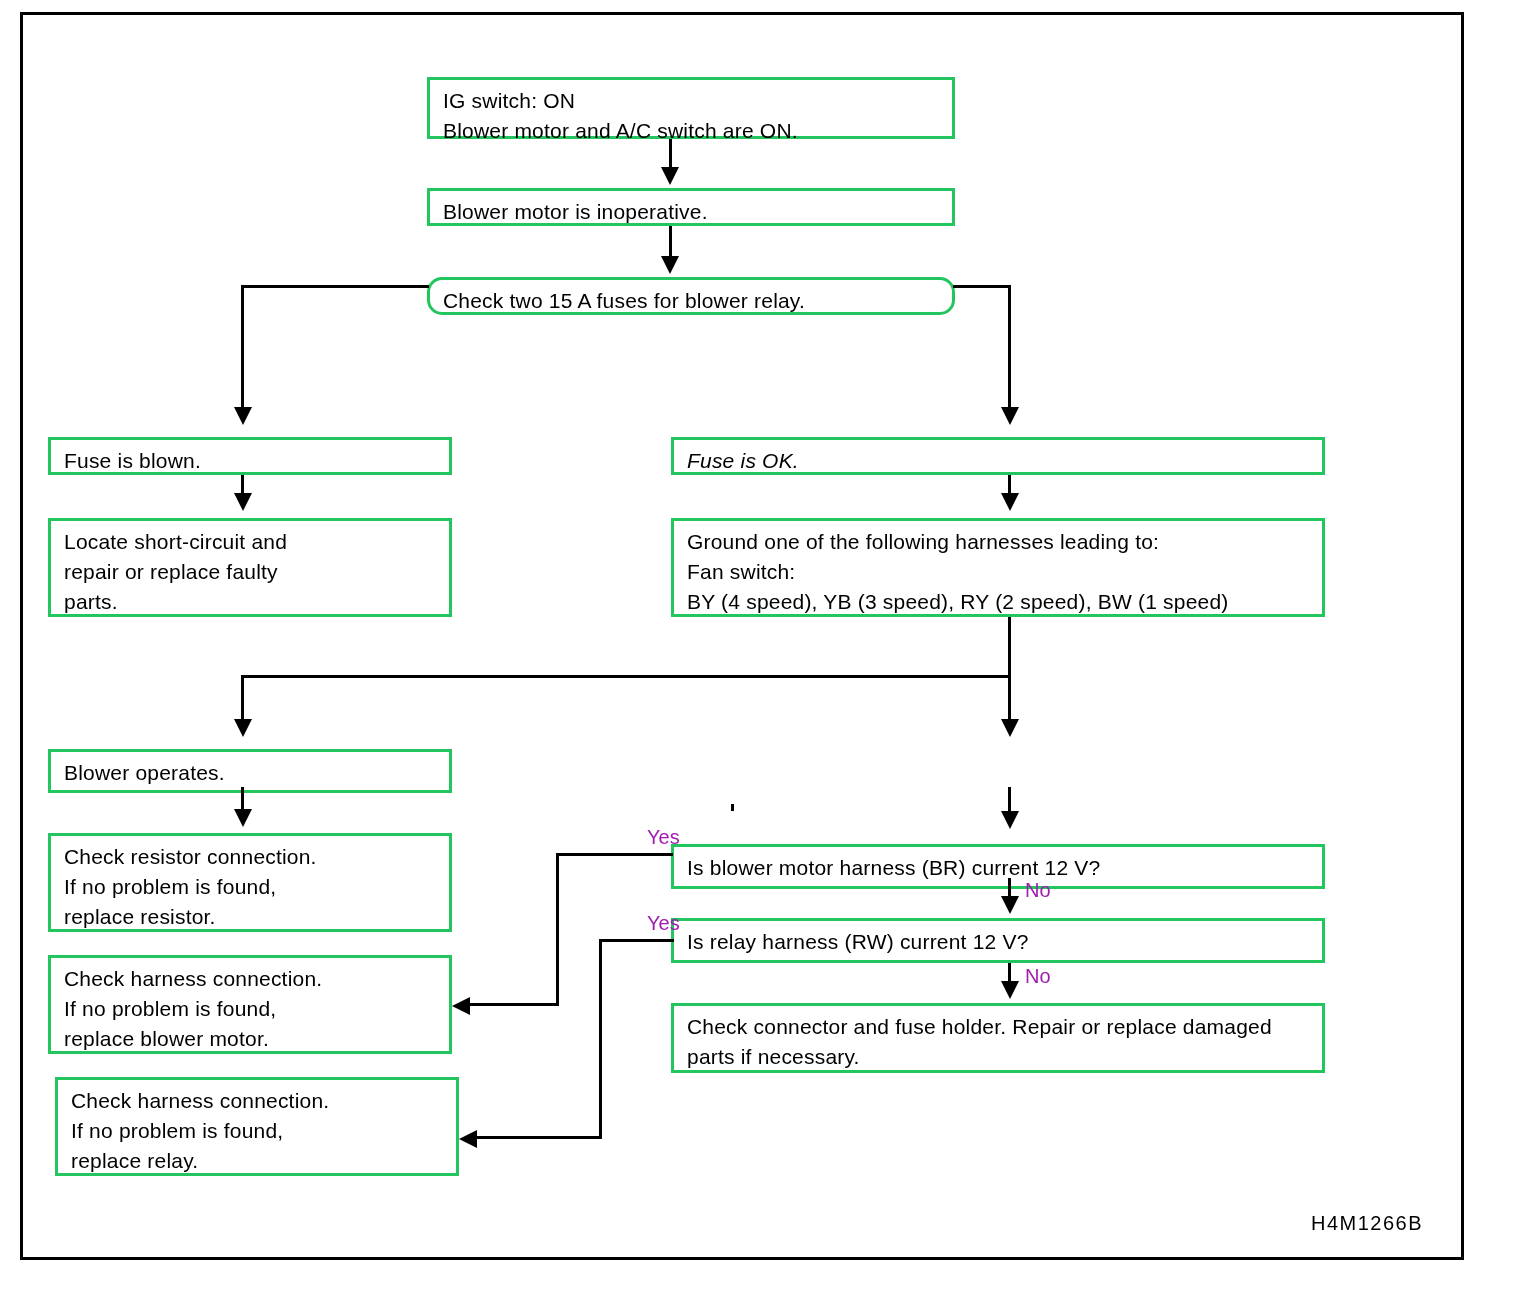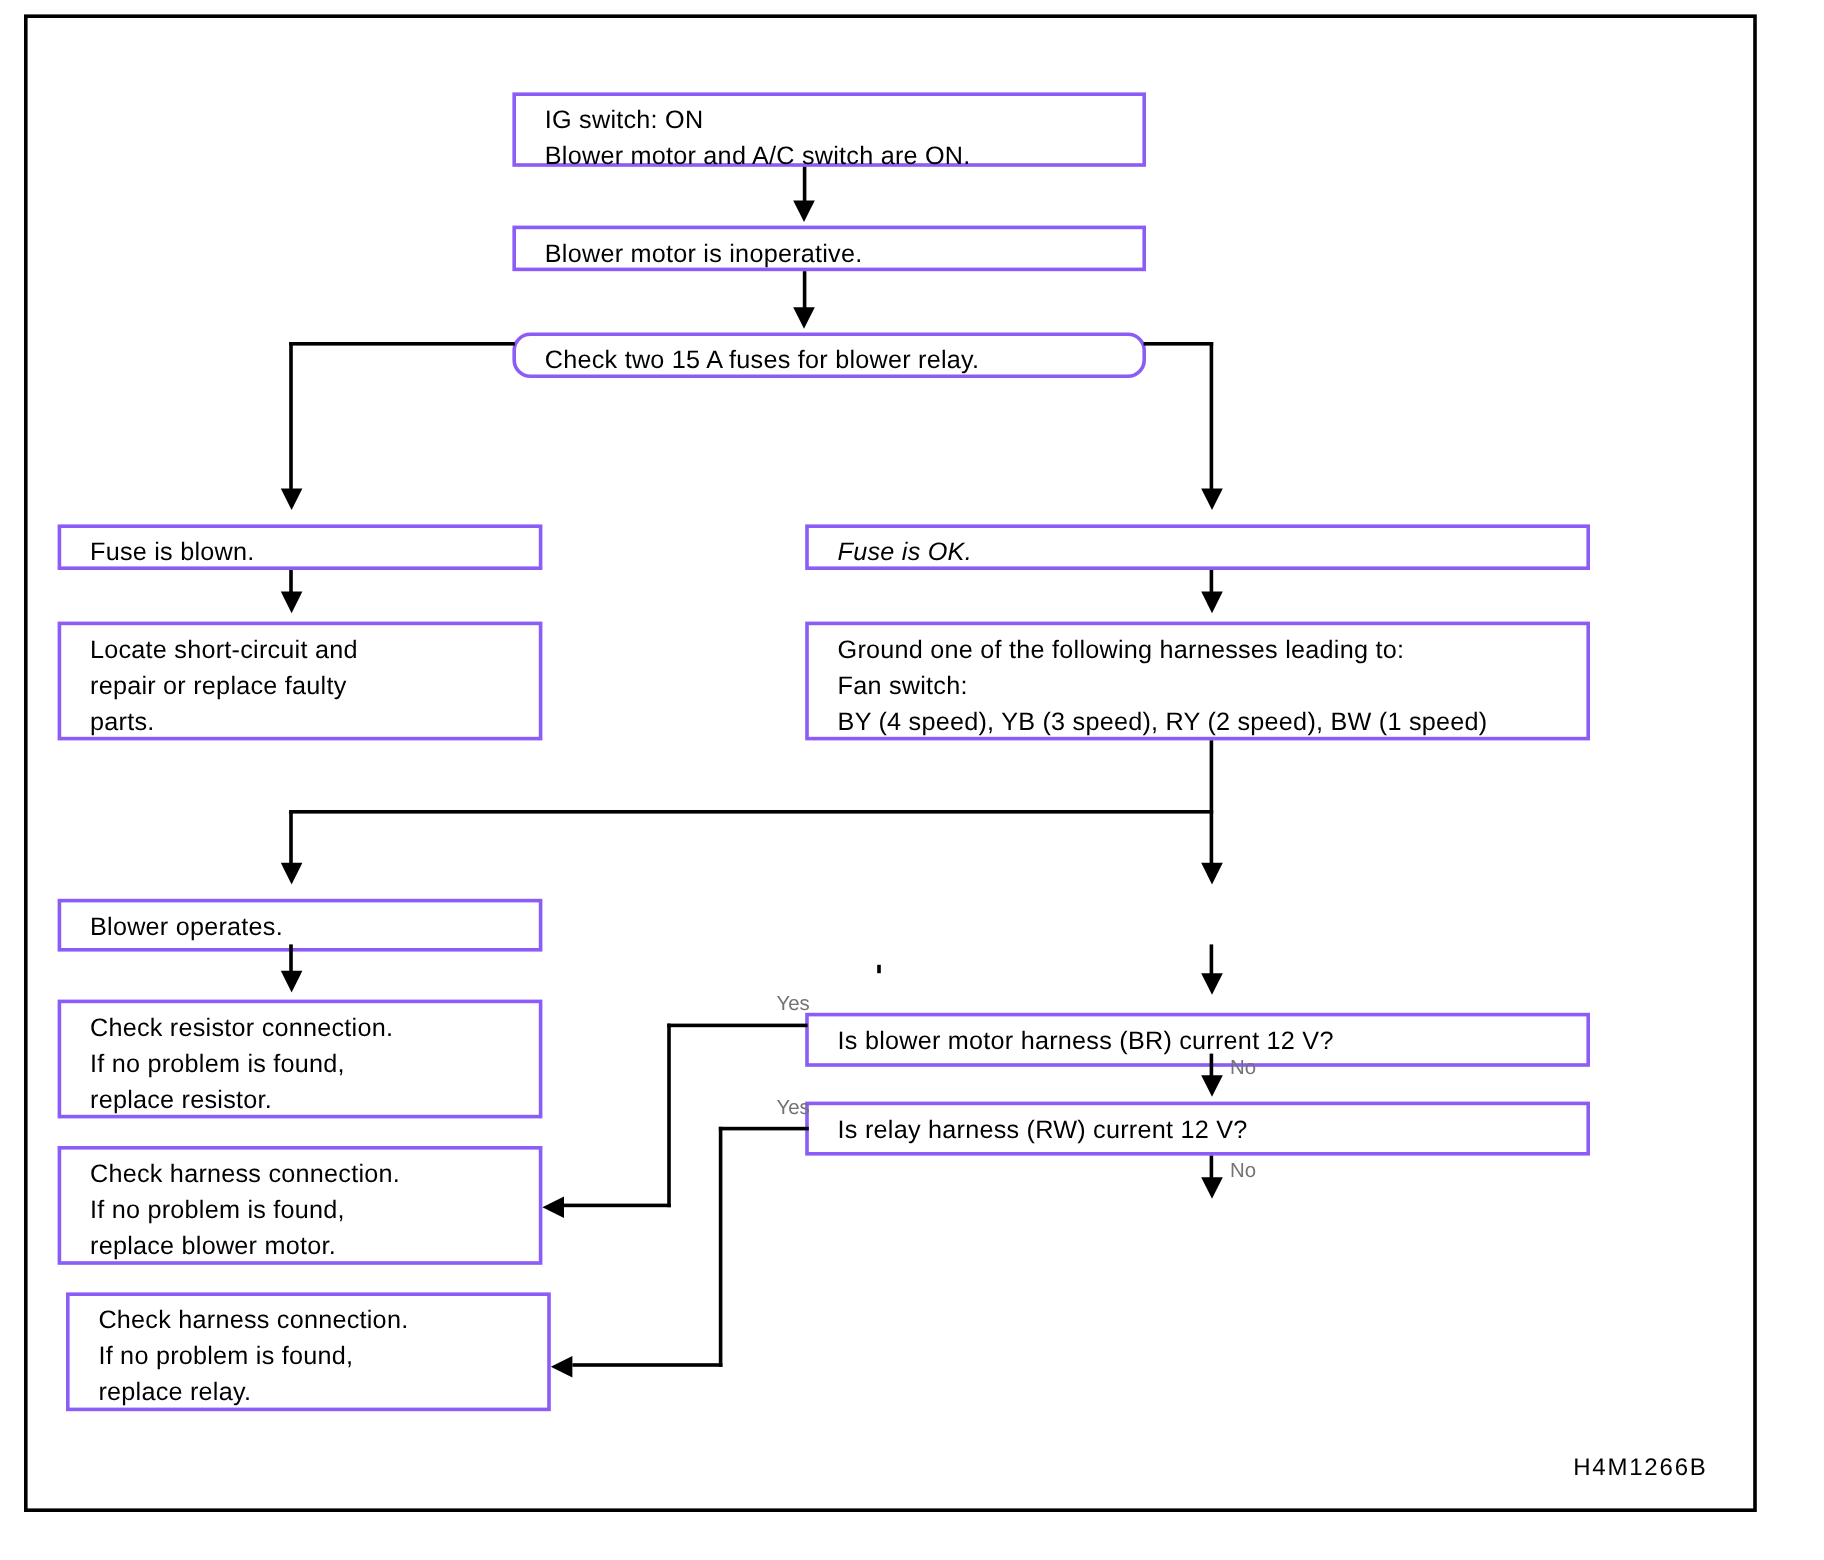--- a/index.html
+++ b/index.html
@@ -23,27 +23,27 @@
     left: 20px;
     top: 12px;
     width: 1444px;
     height: 1248px;
     border: 3px solid #000000;
     box-sizing: border-box;
     background: #ffffff;
   }
   .node {
     position: absolute;
-    border: 3px solid #8b5cf6;
+    border: 3px solid #22c55e;
     box-sizing: border-box;
     background: #ffffff;
     font-size: 21px;
     line-height: 30px;
     color: #000000;
-    padding: 6px 0 6px 24px;
+    padding: 6px 0 6px 13px;
     white-space: pre;
     letter-spacing: 0.2px;
   }
   .conn {
     position: absolute;
     background: #000000;
   }
   .vline { width: 3px; }
   .hline { height: 3px; }
   .arrow-down {
@@ -57,23 +57,23 @@
   .arrow-left {
     position: absolute;
     width: 0;
     height: 0;
     border-top: 9px solid transparent;
     border-bottom: 9px solid transparent;
     border-right: 18px solid #000000;
   }
   .edge-label {
     position: absolute;
-    font-size: 17px;
+    font-size: 20px;
     line-height: 22px;
-    color: #737373;
+    color: #a21caf;
     white-space: pre;
   }
   #figure-code {
     position: absolute;
     right: 38px;
     bottom: 22px;
     font-size: 20px;
     letter-spacing: 1.5px;
     color: #000000;
     white-space: pre;
@@ -118,20 +118,22 @@
 replace resistor.</div>
 
     <div class="node" style="left:648px; top:818px; width:654px; height:45px;margin-top:11px;">Is blower motor harness (BR) current 12 V?</div>
 
     <div class="node" style="left:25px; top:940px; width:404px; height:99px;">Check harness connection.
 If no problem is found,
 replace blower motor.</div>
 
     <div class="node" style="left:648px; top:903px; width:654px; height:45px;">Is relay harness (RW) current 12 V?</div>
 
+    <div class="node" style="left:648px; top:988px; width:654px; height:70px;">Check connector and fuse holder. Repair or replace damaged
+parts if necessary.</div>
 
     <div class="node" style="left:32px; top:1062px; width:404px; height:99px;">Check harness connection.
 If no problem is found,
 replace relay.</div>
 
     <div class="conn vline" style="left:646px; top:124px; height:32px;"></div>
     <div class="arrow-down" style="left:638px; top:152px;"></div>
 
     <div class="conn vline" style="left:646px; top:211px; height:33px;"></div>
     <div class="arrow-down" style="left:638px; top:241px;"></div>

